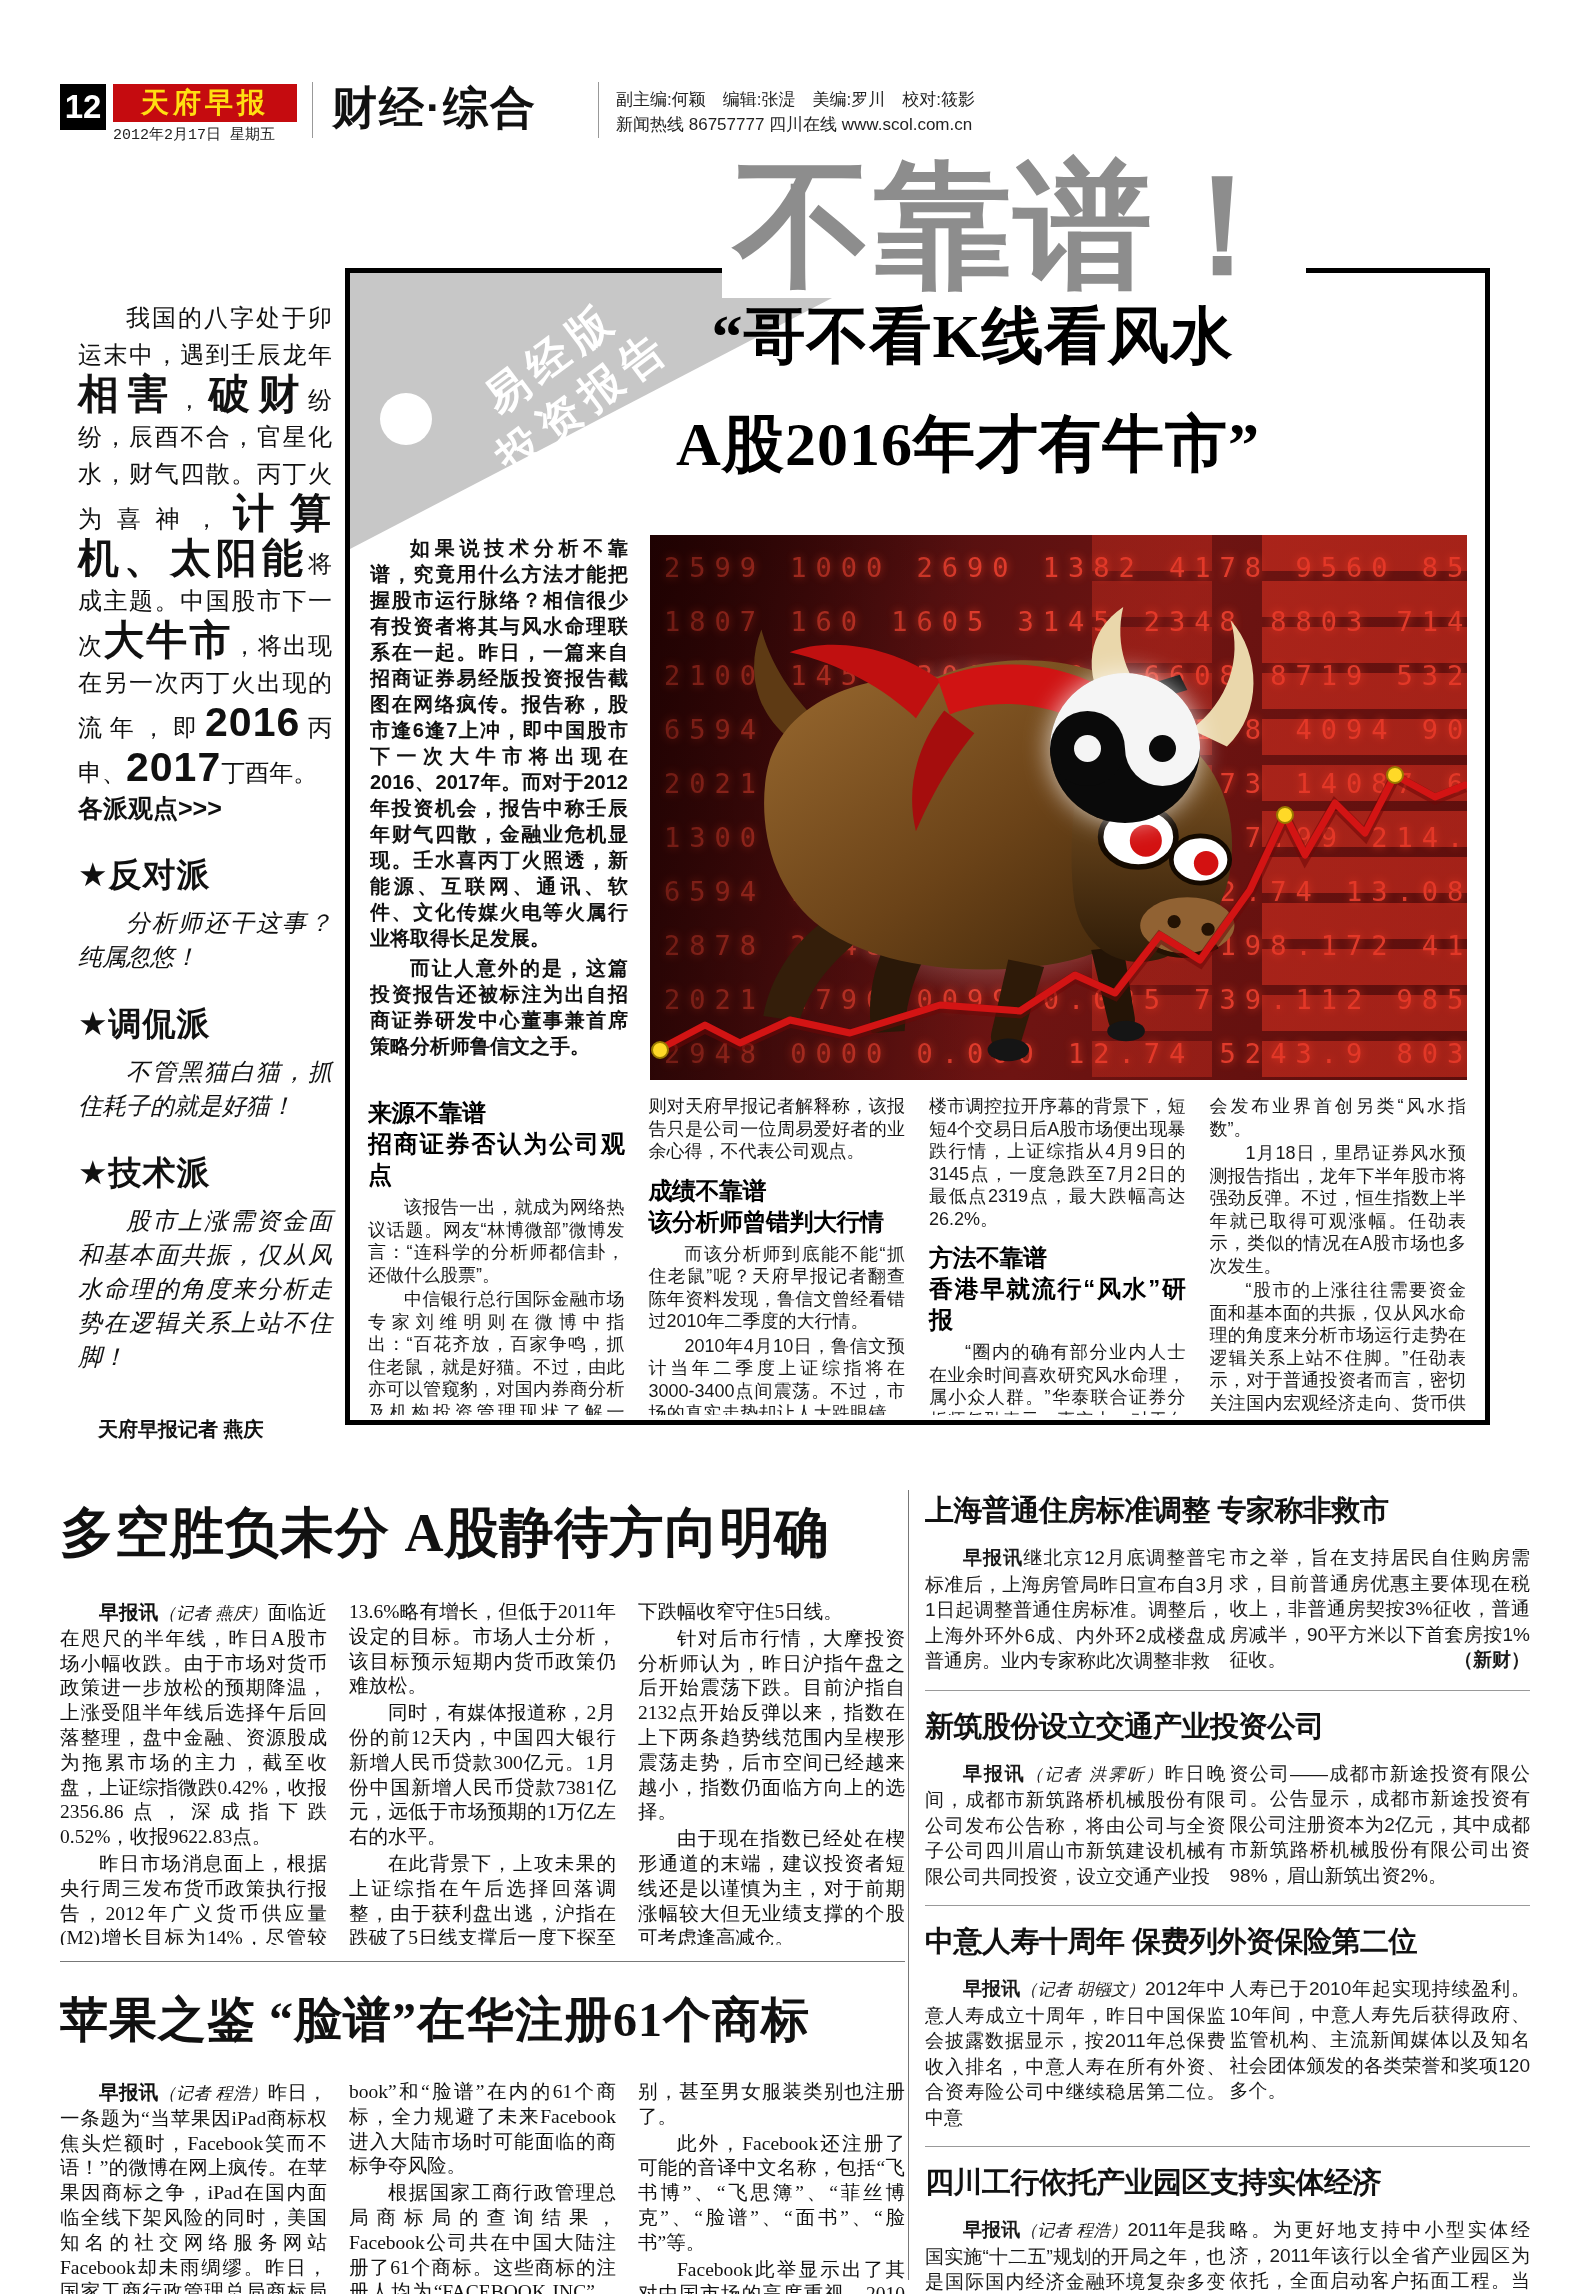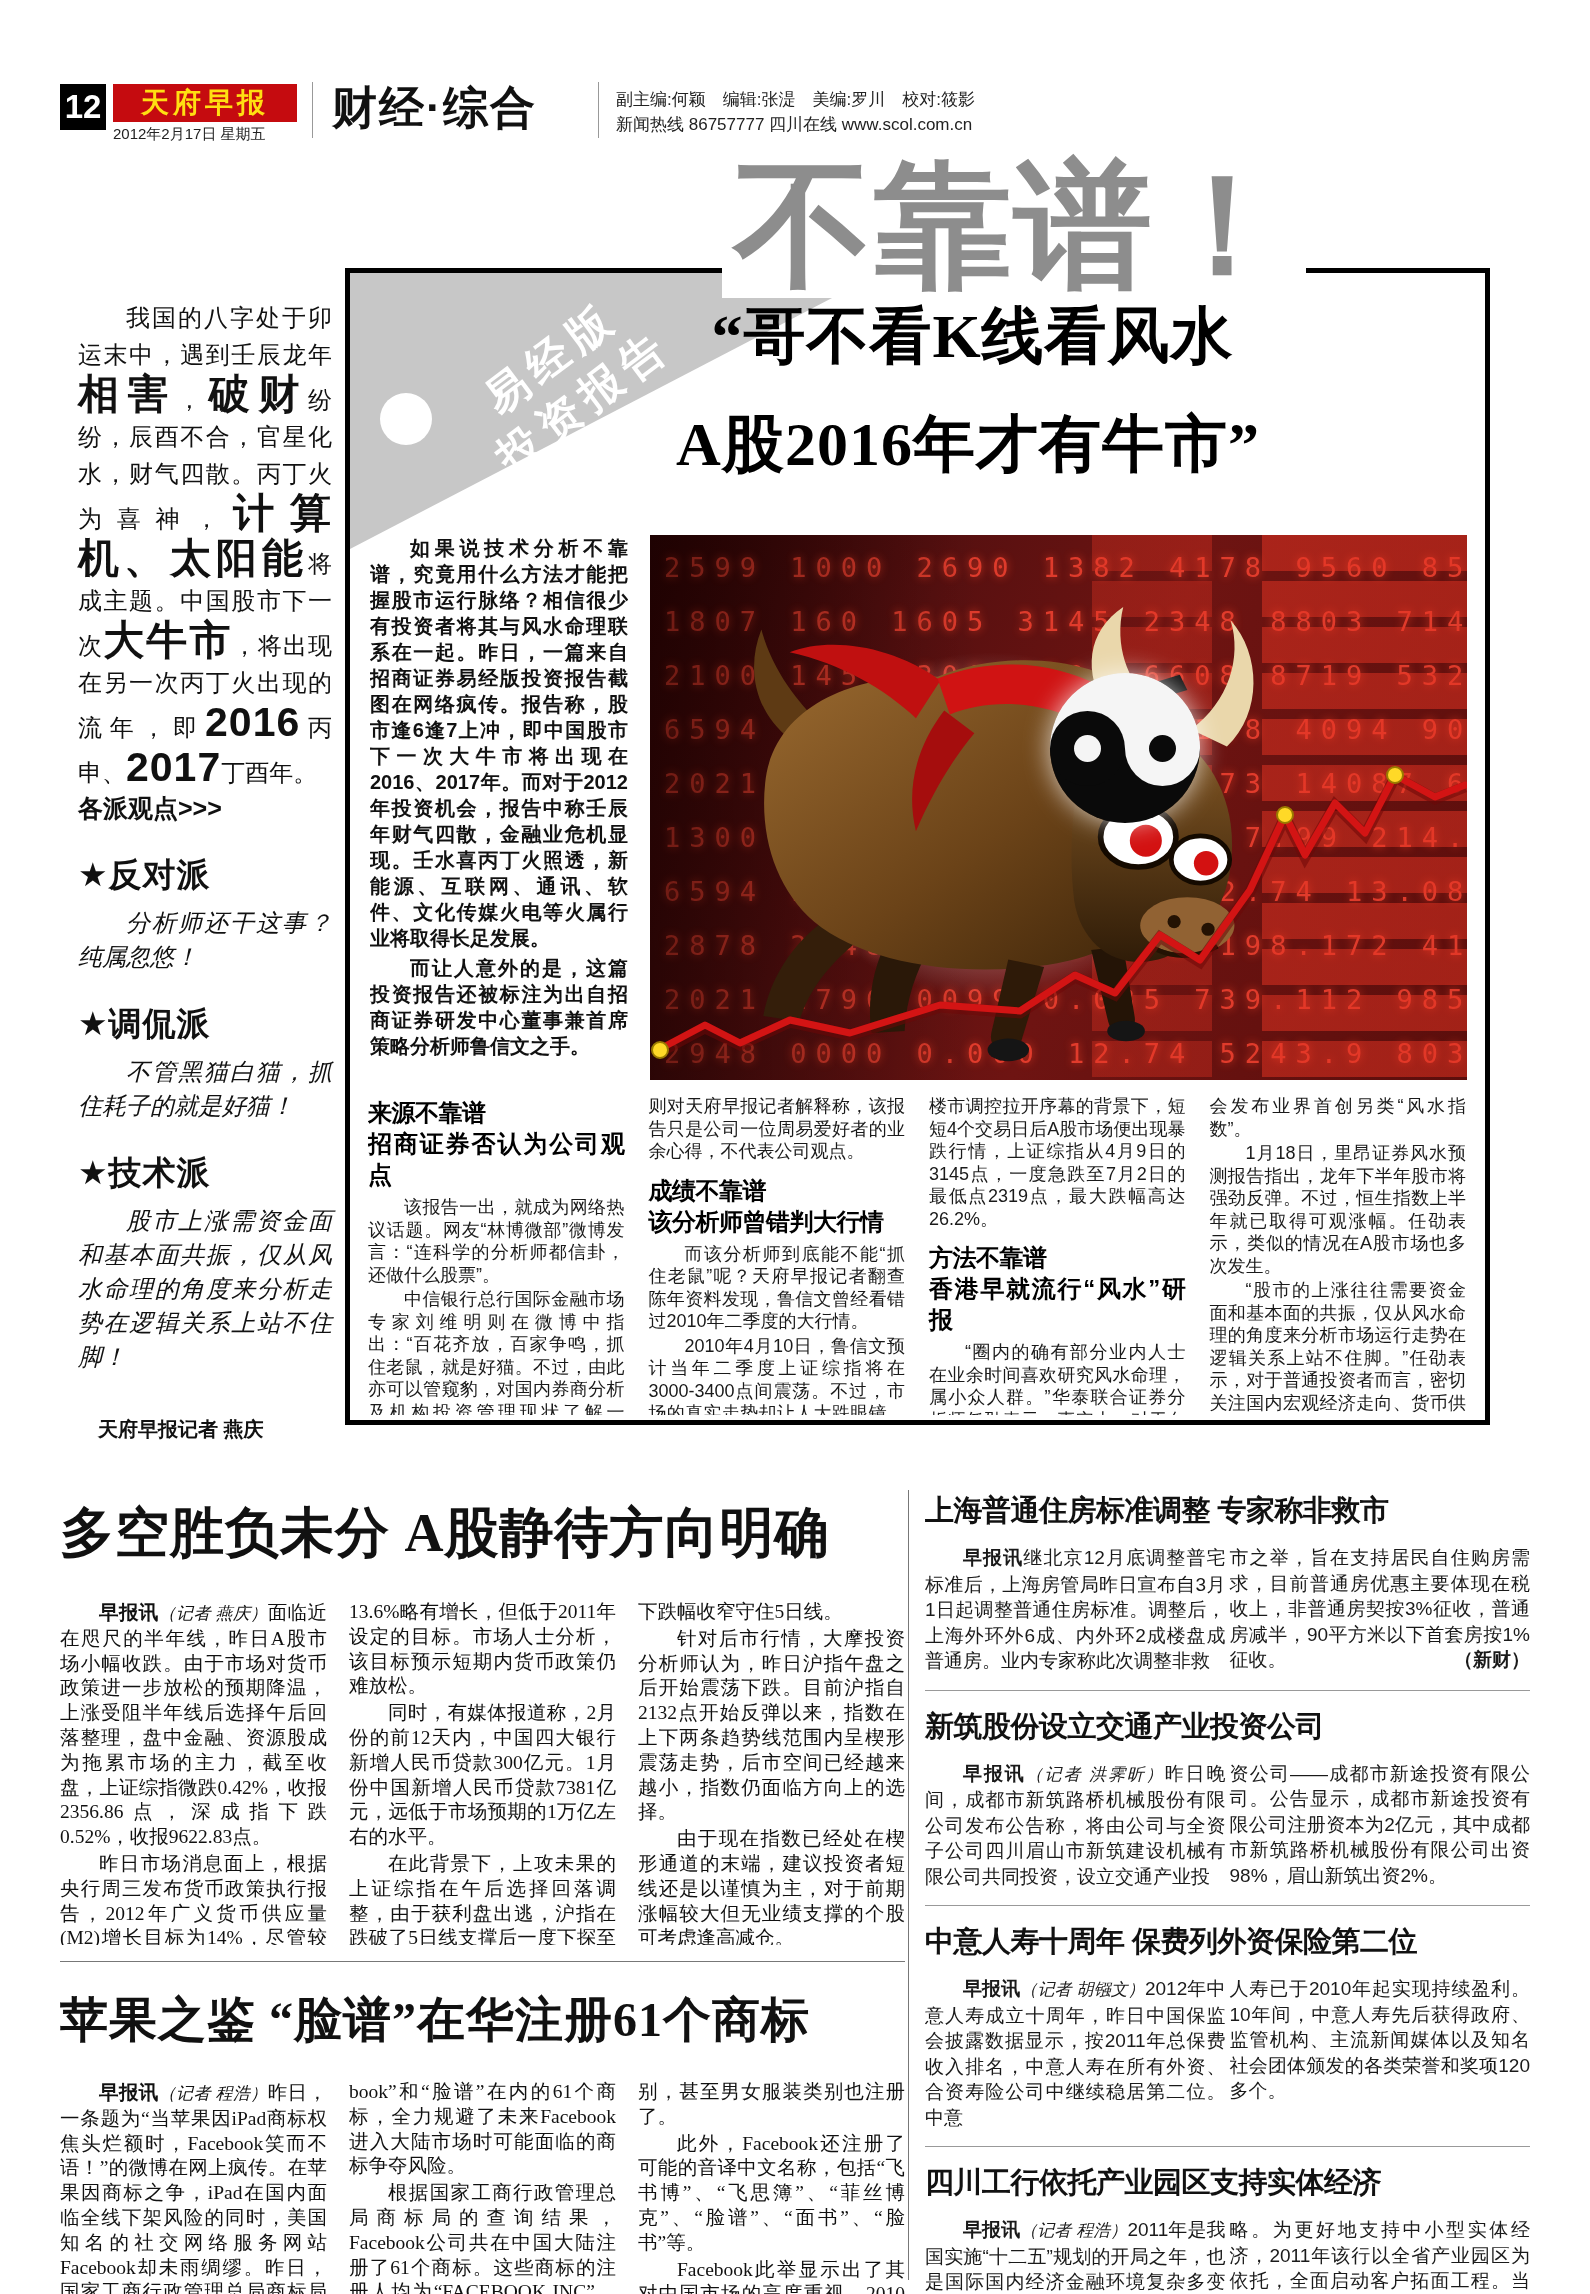--- a/index.html
+++ b/index.html
@@ -8,21 +8,21 @@
   .abs{position:absolute;}
   p{margin:0;}
   .ind{text-indent:2em;}
 
   
   #hdr{left:60px;top:80px;width:1470px;height:60px;}
   .pg-num{left:0;top:4px;width:46px;height:46px;background:#000;color:#fff;
           font-weight:900;font-size:33px;line-height:46px;text-align:center;}
   .masthead{left:53px;top:4px;width:184px;height:38px;background:#c50b0f;color:#ffdf12;
             font-weight:900;font-size:28px;line-height:38px;text-align:center;letter-spacing:4px;}
-  .hdate{left:53px;top:45px;font-size:15px;color:#222;}
+  .hdate{left:53px;top:45px;font-size:15px;color:#222;font-family:Liberation Mono, monospace;}
   .vline{border-left:1px solid #999;height:56px;top:2px;}
   .section-title{left:272px;top:-2px;font-size:45px;font-weight:900;letter-spacing:2px;}
   .credits{left:556px;top:7px;font-size:17px;line-height:25px;color:#222;}
 
   
   #sidebar{left:78px;top:300px;width:254px;}
   .s-intro{font-family:"Liberation Serif","DejaVu Serif",serif;font-size:24px;line-height:37px;
            text-align:justify;text-indent:2em;}
   .s-intro .bg{font-family:"Liberation Sans","DejaVu Sans",sans-serif;font-weight:900;
                font-size:41px;line-height:1;letter-spacing:1px;margin-top:32px;}

